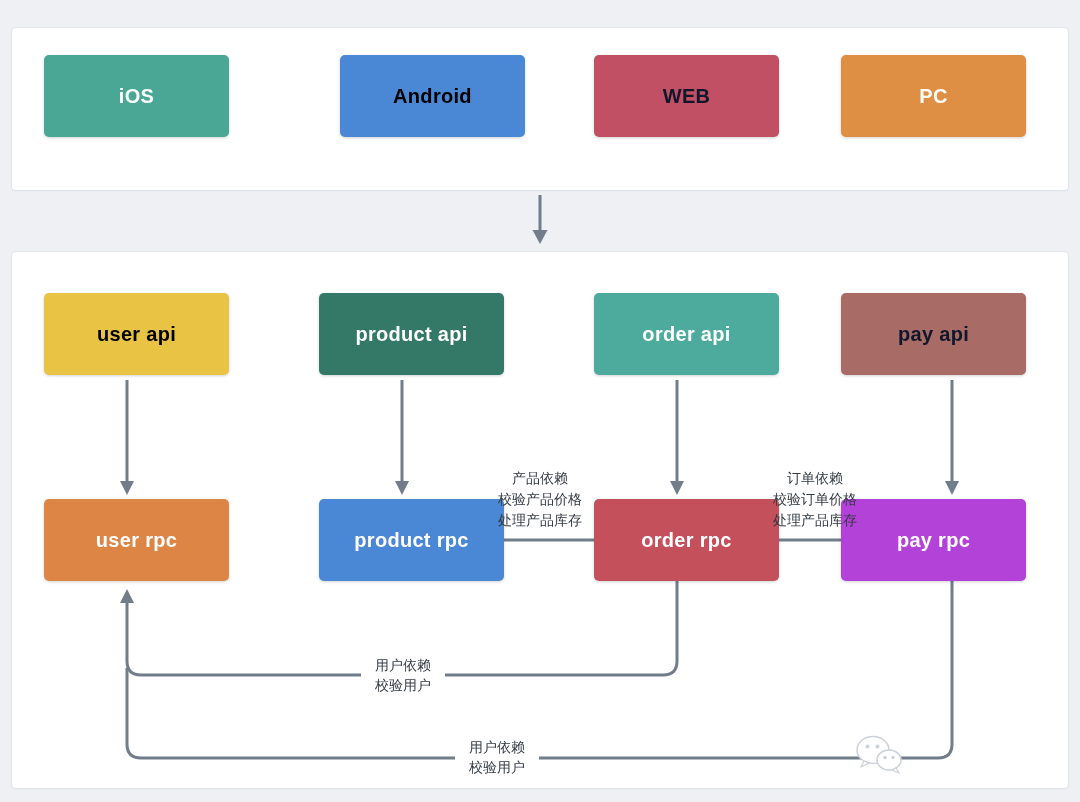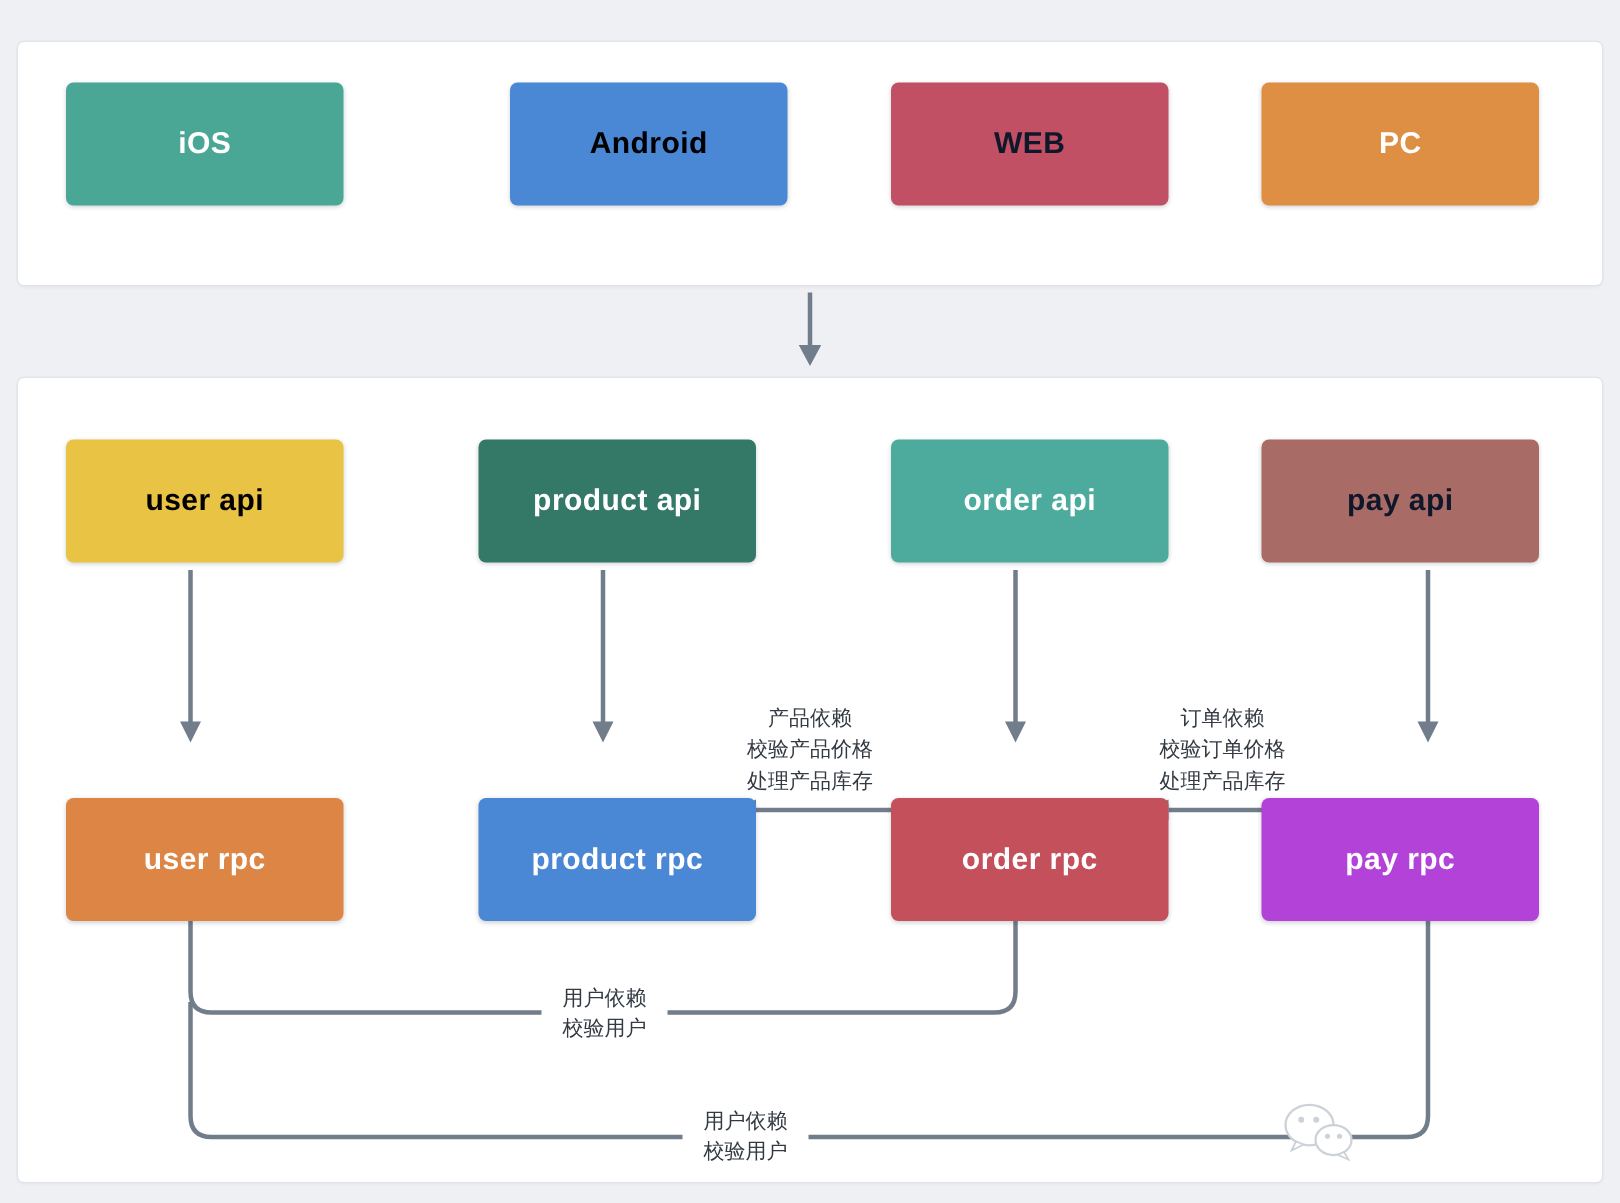--- a/index.html
+++ b/index.html
@@ -26,21 +26,21 @@
   .connectors path.head { fill:var(--line,#717d8a); stroke:none; }
 
   .node {
     position:absolute; width:185px; height:82px; border-radius:5px;
     display:flex; align-items:center; justify-content:center;
     font-size:20px; font-weight:600; letter-spacing:.3px; color:#fff;
     box-shadow:0 1px 3px rgba(40,50,60,.22);
     z-index:2;
   }
   .c1 { left:44px; }  .c2 { left:319px; } .c3 { left:594px; } .c4 { left:841px; }
-  .row1 { top:55px; } .row2 { top:293px; } .row3 { top:499px;margin-top:33px; }
+  .row1 { top:55px; } .row2 { top:293px; } .row3 { top:499px; }
 
   .elabel {
     position:absolute; z-index:2; font-size:14px; line-height:21px;
     color:#333a42; text-align:center; font-weight:500; white-space:nowrap;
   }
   .elabel span { display:block; }
   .elabel-a { left:490px; top:468px; width:100px; }
   .elabel-b { left:765px; top:468px; width:100px; }
   .elabel-white { background:#ffffff; line-height:20px; padding:0 2px; }
   .elabel-c { left:361px; top:655px; width:84px; }

